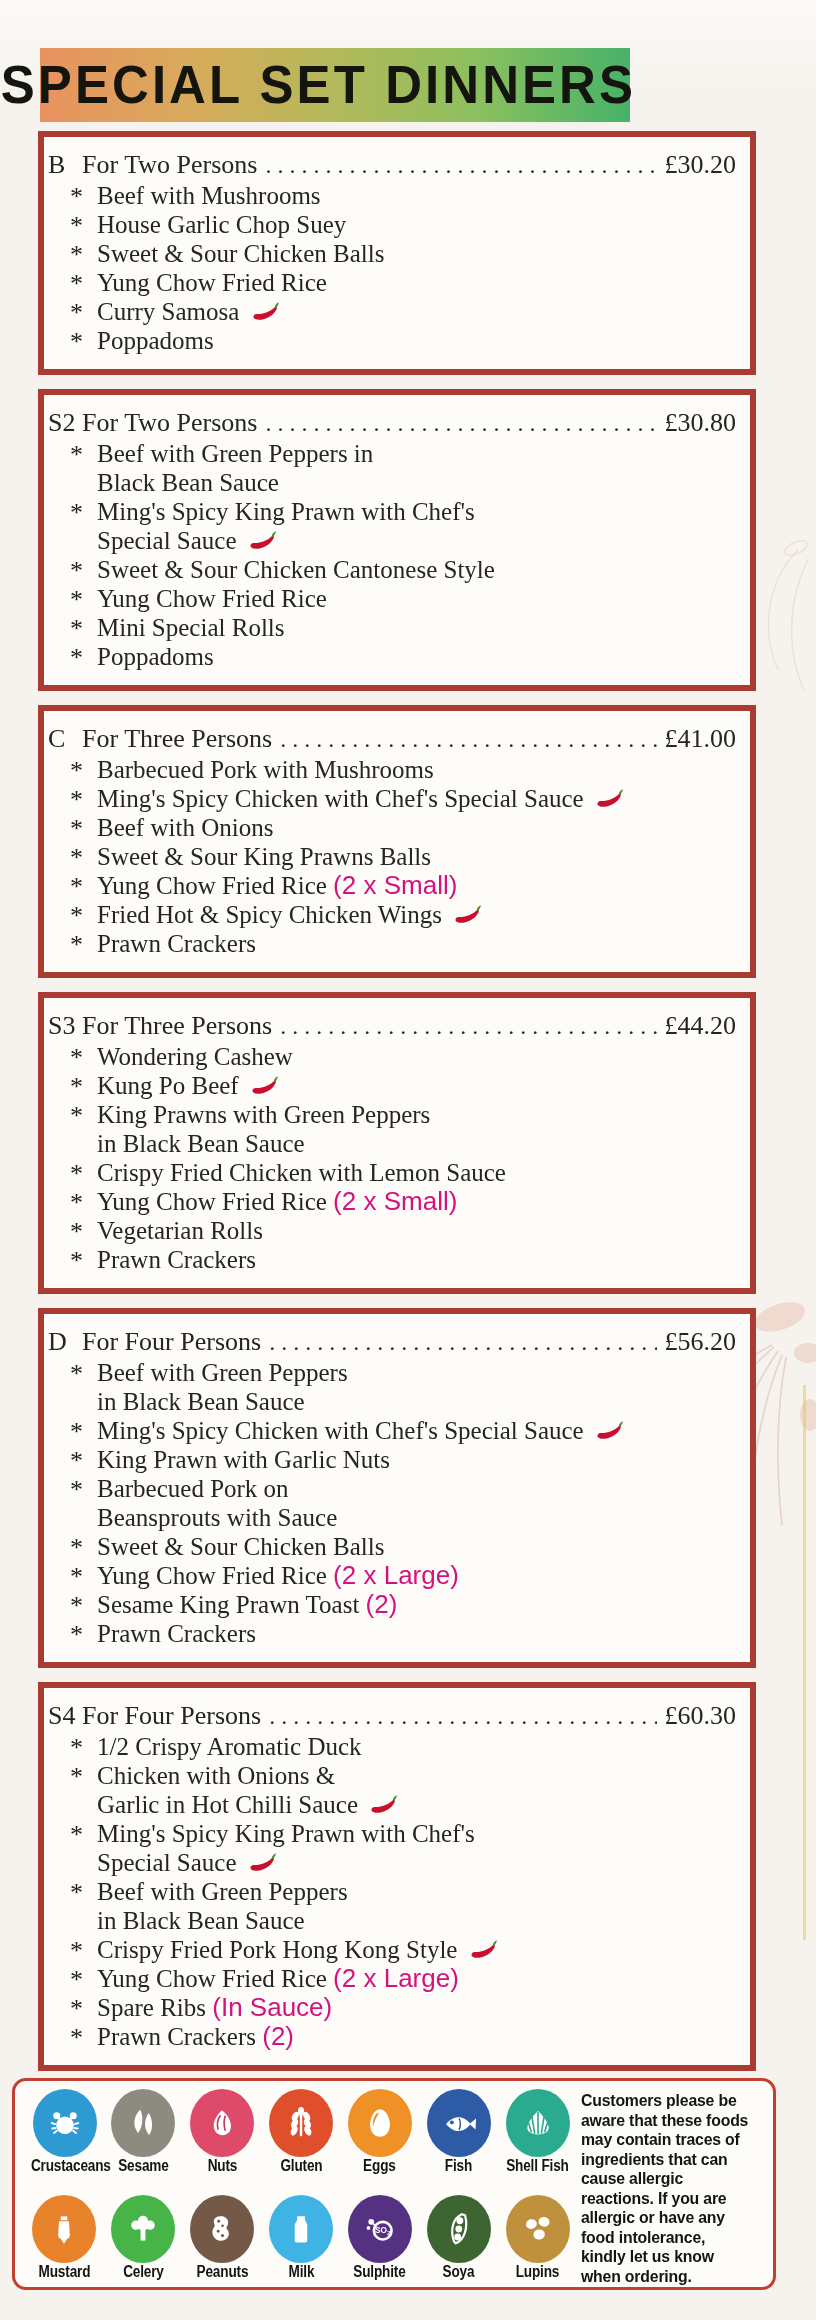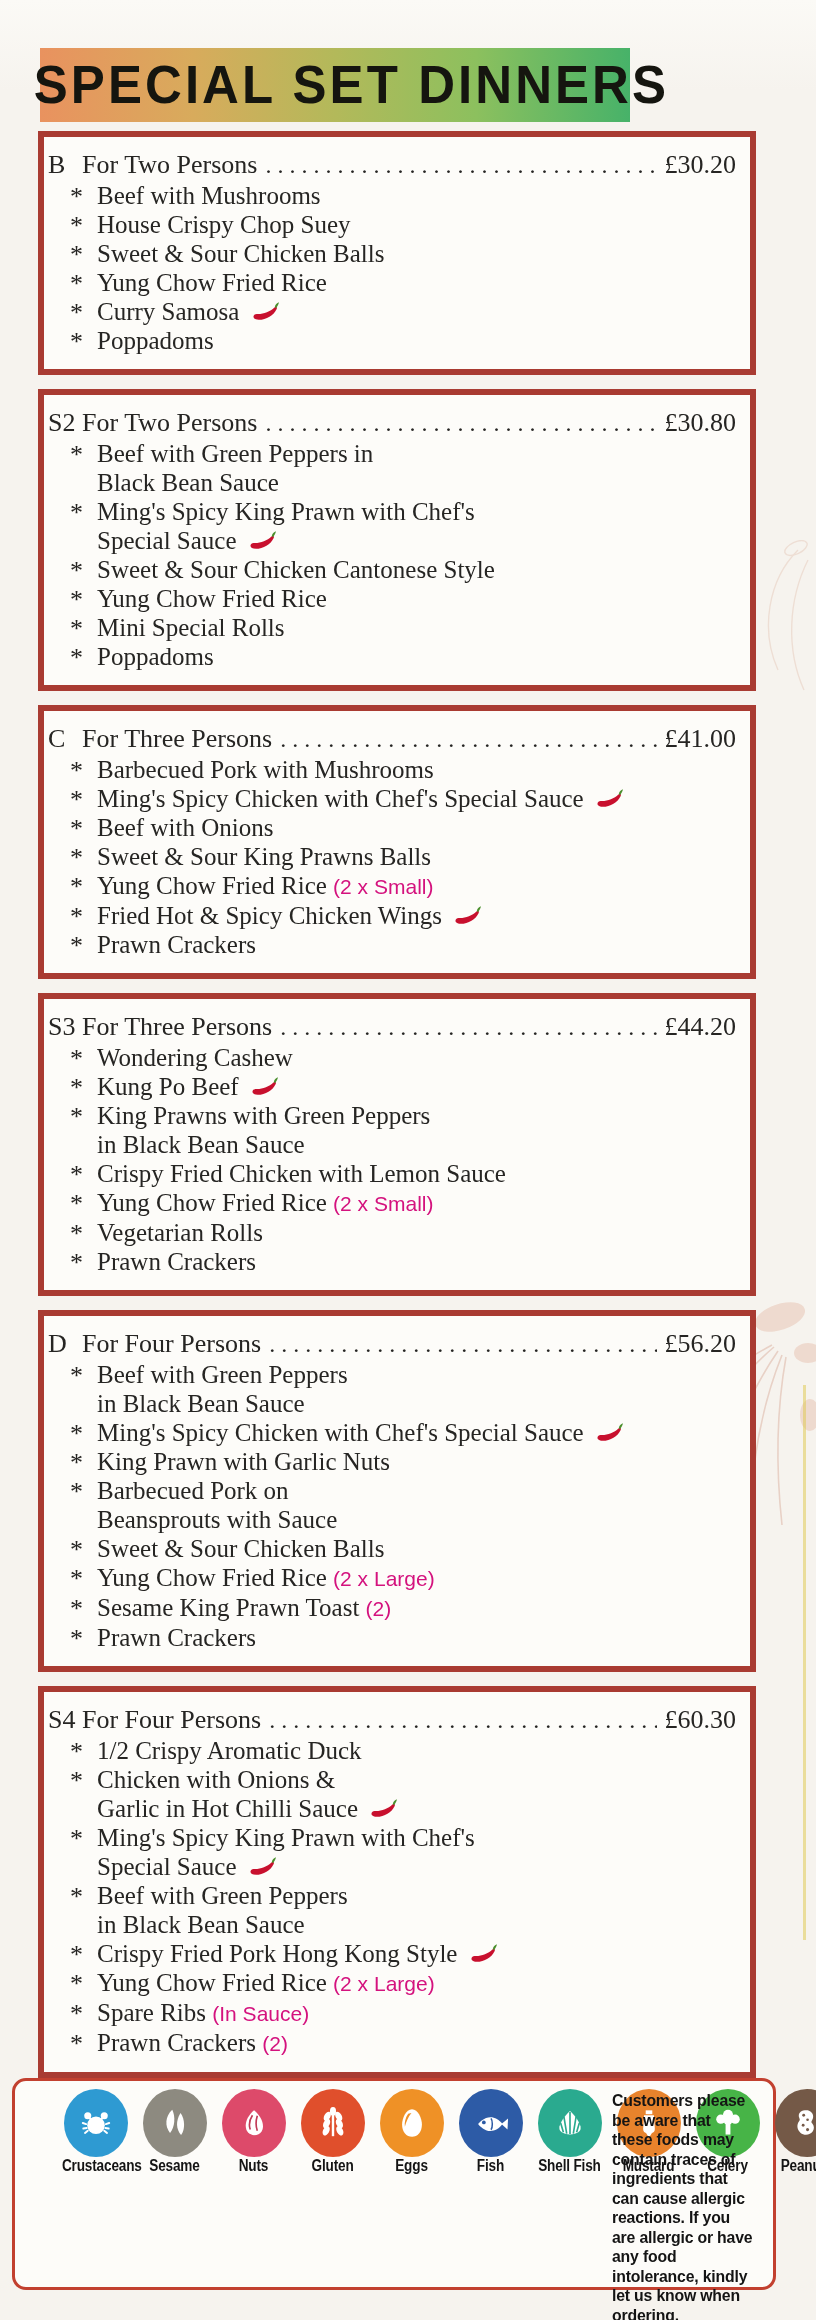--- a/index.html
+++ b/index.html
@@ -10,21 +10,21 @@
     color:#262523;
     position:relative;
     overflow:hidden;
   }
   #page{position:absolute;inset:0;}
 
   
   .banner{
     position:absolute;left:40px;top:48px;width:590px;height:74px;
     background:linear-gradient(90deg,#e9925f 0%,#d8ab5c 26%,#b3b95a 50%,#8cc05e 74%,#47b269 100%);
-    display:flex;align-items:center;justify-content:flex-start;
+    display:flex;align-items:center;justify-content:flex-end;
   }
   .banner h1{
     margin:0;font-family:"Liberation Sans",sans-serif;font-weight:bold;
     font-size:50px;letter-spacing:3px;color:#15150f;
     transform:scale(1.02,1.08);white-space:nowrap;
   }
 
   
   #sections{position:absolute;left:38px;top:131px;width:718px;}
   .menu-box{
@@ -35,30 +35,30 @@
   .box-head{display:flex;align-items:baseline;font-size:26px;line-height:32px;}
   .code{flex:none;width:34px;}
   .head-label{flex:none;text-align:right;}
   .leader{flex:1;overflow:hidden;white-space:nowrap;margin:0 8px;font-size:24px;}
   .leader::after{content:". . . . . . . . . . . . . . . . . . . . . . . . . . . . . . . . . . . . . . . . . . . . .";}
   .price{flex:none;}
   .items{list-style:none;margin:0;padding:0;}
   .item{display:flex;font-size:25px;line-height:29px;}
   .star{flex:none;width:27px;margin-left:22px;font-size:26px;position:relative;top:1px;}
   .item-text{flex:1;}
-  .note{color:#d4127e;font-family:"Liberation Sans",sans-serif;font-size:21px;}
+  .note{color:#d4127e;font-family:"Liberation Sans",sans-serif;font-size:26px;}
   .chili{width:30px;height:21px;display:inline-block;vertical-align:-2px;margin-left:5px;}
 
   
   .allergen-panel{
     position:absolute;left:12px;top:2078px;width:764px;height:212px;
     box-sizing:border-box;border:3px solid #c2402f;border-radius:14px;
     background:#fdfcf9;padding:8px 8px 6px 10px;display:flex;
   }
-  .allergen-grid{width:552px;display:flex;justify-content:space-between;margin-left:31px;}
+  .allergen-grid{width:552px;display:flex;flex-direction:column;justify-content:space-between;}
   .allergen-row{display:flex;}
   .allergen{width:79px;text-align:center;}
   .badge{
     width:64px;height:68px;border-radius:50%;
     display:flex;align-items:center;justify-content:center;margin:0 auto;
   }
   .badge svg{width:44px;height:44px;}
   .allergen-label{
     display:block;font-family:"Liberation Sans",sans-serif;font-weight:bold;
     font-size:16px;color:#141414;white-space:nowrap;
@@ -115,21 +115,21 @@
       <span class="leader"></span>
       <span class="price">£30.20</span>
     </div>
     <ul class="items">
           <li class="item">
             <span class="star">*</span>
             <span class="item-text">Beef with Mushrooms</span>
           </li>
           <li class="item">
             <span class="star">*</span>
-            <span class="item-text">House Crispy Chop Suey</span>
+            <span class="item-text">House Garlic Chop Suey</span>
           </li>
           <li class="item">
             <span class="star">*</span>
             <span class="item-text">Sweet &amp; Sour Chicken Balls</span>
           </li>
           <li class="item">
             <span class="star">*</span>
             <span class="item-text">Yung Chow Fried Rice</span>
           </li>
           <li class="item">

